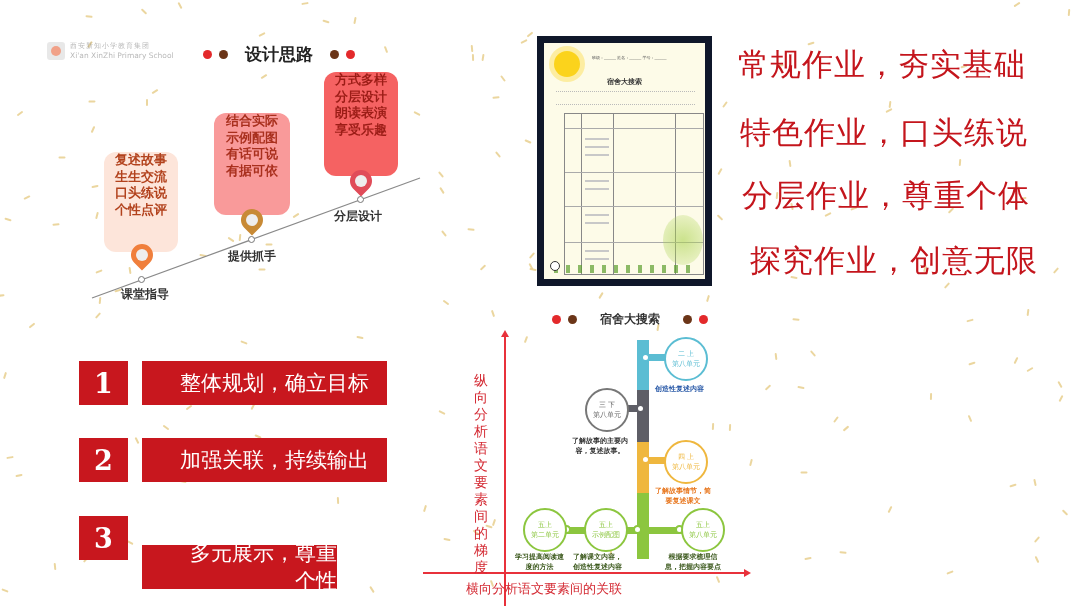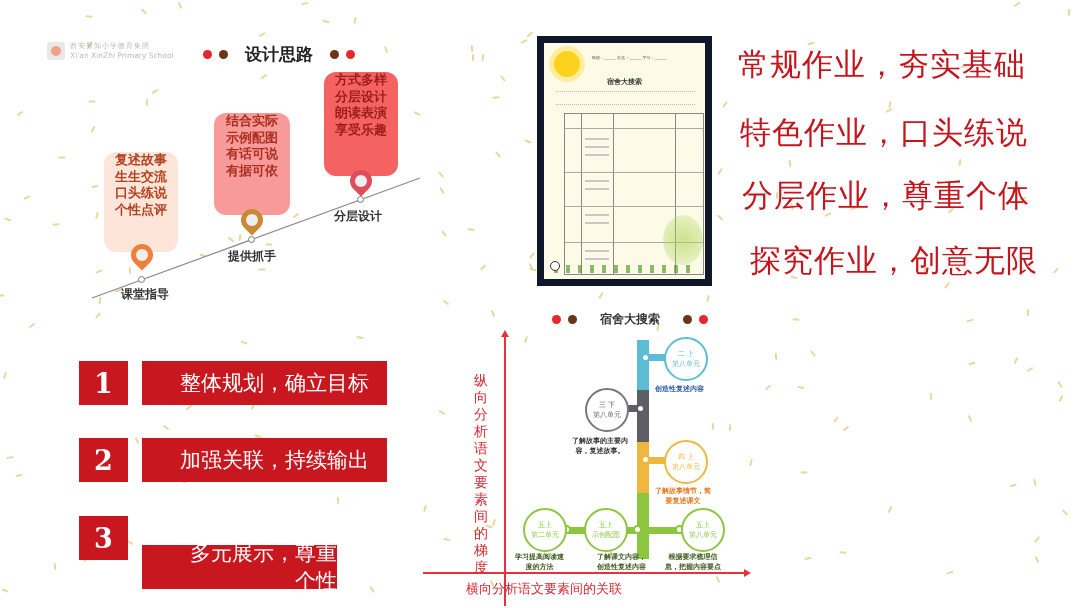--- a/index.html
+++ b/index.html
@@ -389,21 +389,21 @@
   <span>五上</span>
   <span>第二单元</span>
 </div>
 <div class="unit-desc" style="left:515px; top:552px; color:#3d5a1e;">学习提高阅读速
 度的方法</div>
 
 <div class="unit" style="left:584px; top:508px; border-color:#8cc63f; color:#8cc63f;">
   <span>五上</span>
   <span>示例配图</span>
 </div>
-<div class="unit-desc" style="left:573px; top:552px; color:#3d5a1e;margin-left:24px;">了解课文内容，
+<div class="unit-desc" style="left:573px; top:552px; color:#3d5a1e;">了解课文内容，
 创造性复述内容</div>
 
 <div class="unit" style="left:681px; top:508px; border-color:#8cc63f; color:#8cc63f;">
   <span>五上</span>
   <span>第八单元</span>
 </div>
 <div class="unit-desc" style="left:665px; top:552px; color:#3d5a1e;">根据要求梳理信
 息，把握内容要点</div>
 
 </body></html>

